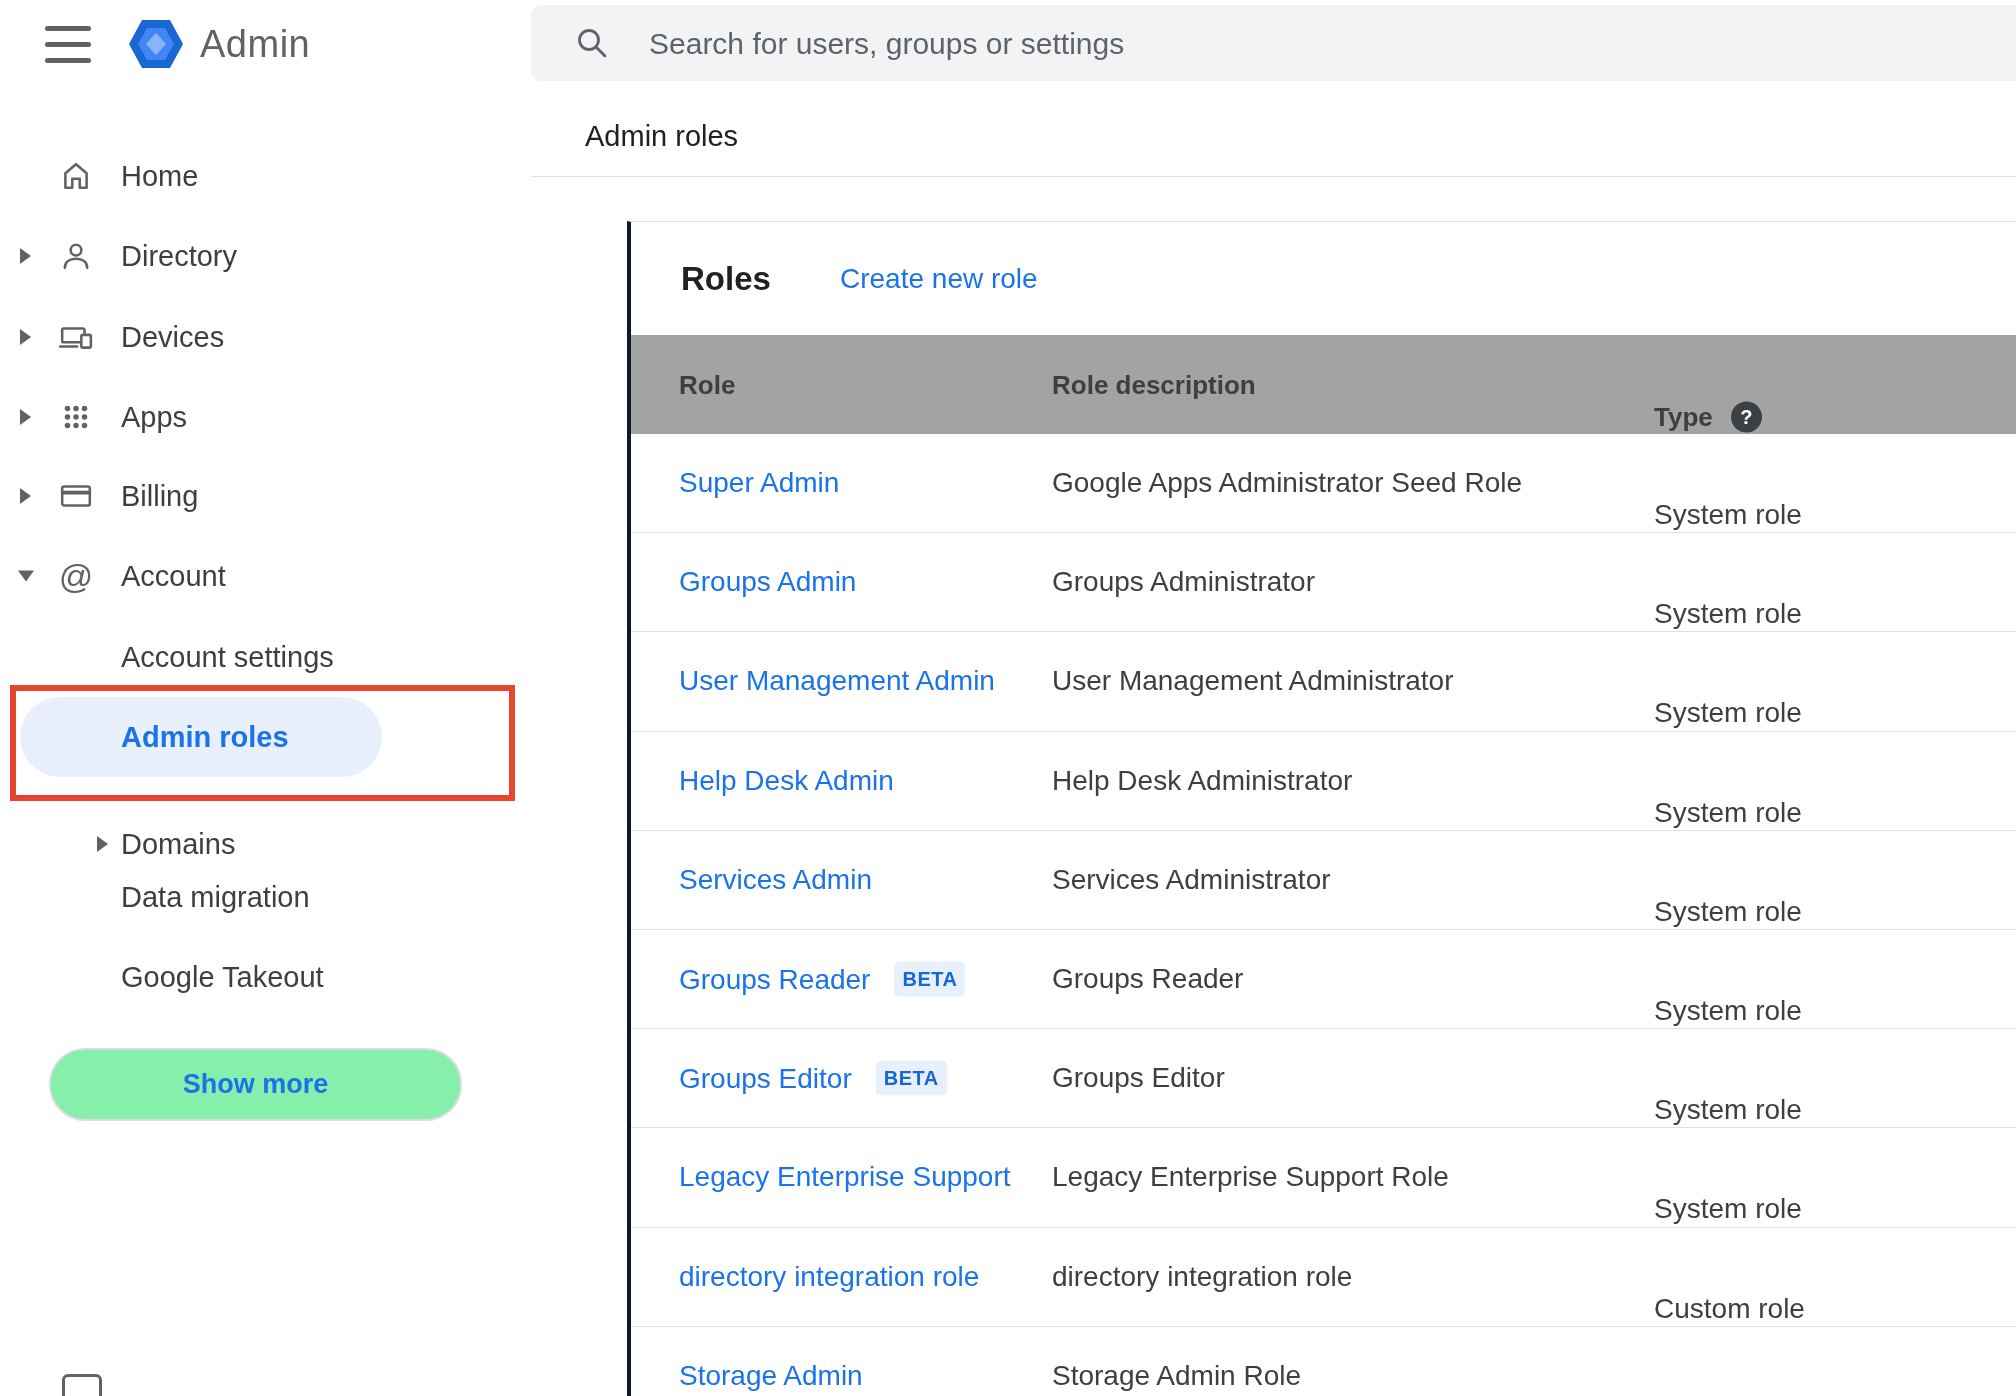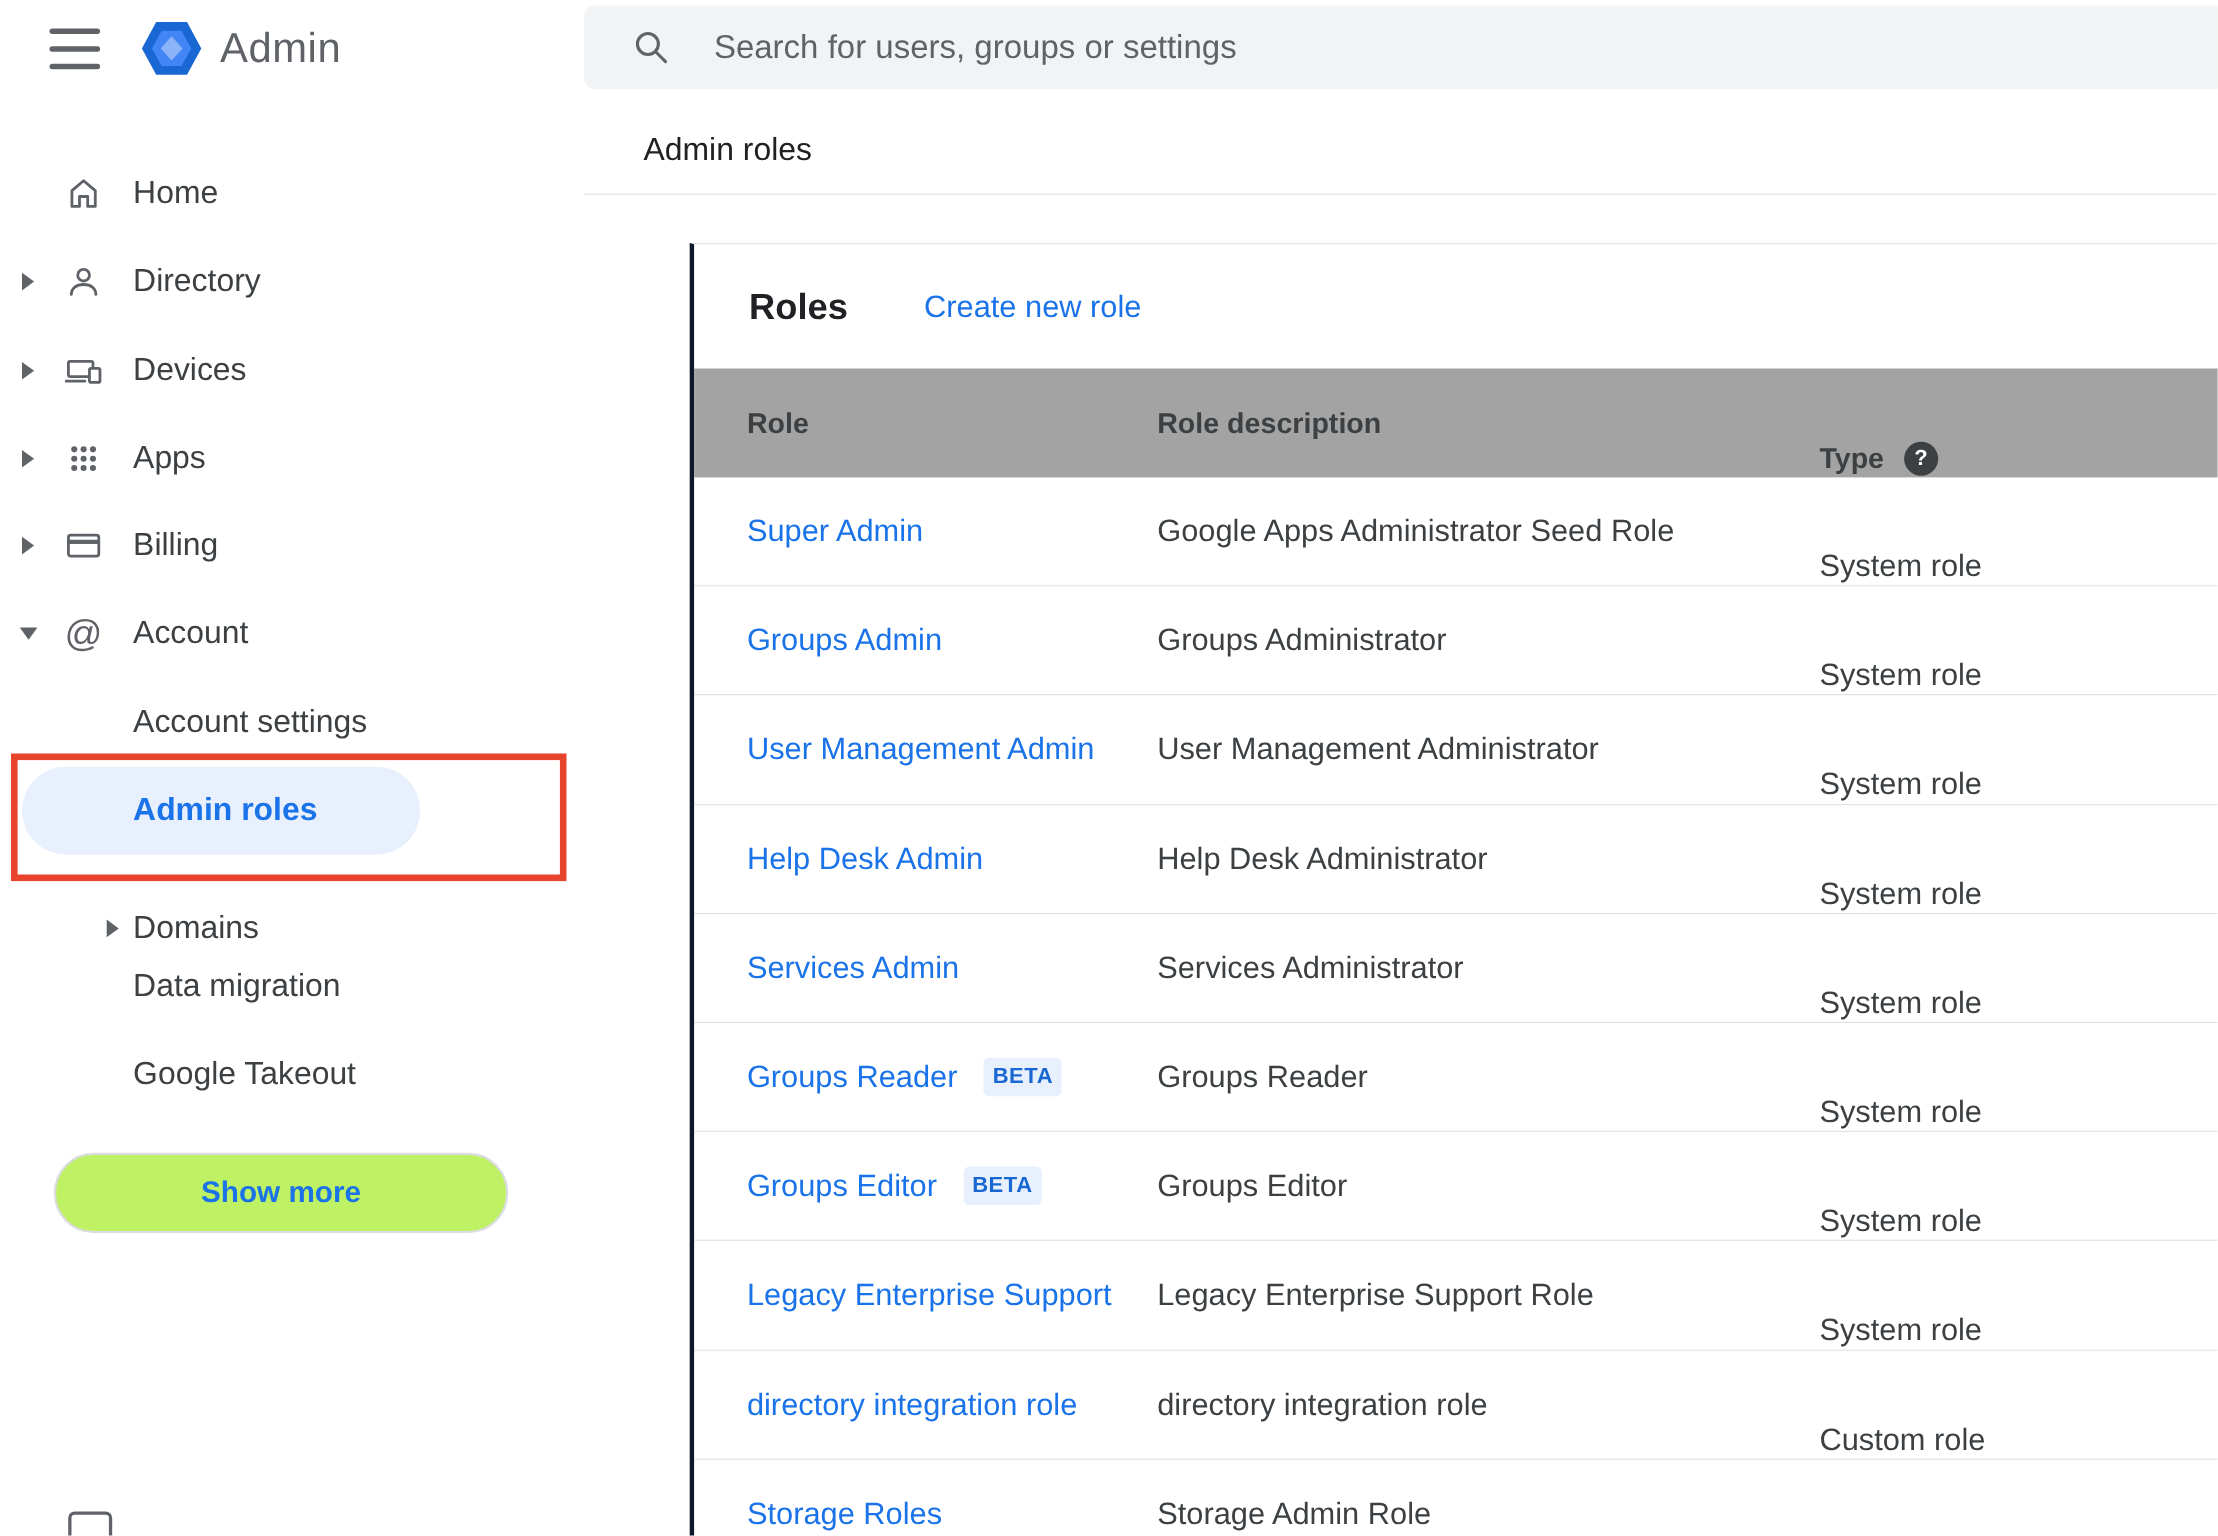--- a/index.html
+++ b/index.html
@@ -33,21 +33,21 @@
   .arrow-child { left: 97px; }
   .at-glyph { font-size: 34px; color: #5f6368; font-weight: 400; }
 
   .selected-pill { position: absolute; left: 20px; top: 0; width: 362px; height: 80px; border-radius: 40px; background: #e8f0fe; }
   .nav-item.selected .nav-label { color: #1a73e8; font-weight: bold; }
 
   .annotation-box { position: absolute; left: 10px; top: 685px; width: 493px; height: 104px;
     border: 6px solid #e8432c; pointer-events: none; z-index: 10; }
 
   .show-more { position: absolute; left: 49px; top: 1048px; width: 409px; height: 69px;
-    border: 2px solid #dadce0; border-radius: 36px; background: #bef264;
+    border: 2px solid #dadce0; border-radius: 36px; background: #86efac;
     display: flex; align-items: center; justify-content: center;
     font-size: 27px; color: #1a73e8; font-weight: bold; cursor: pointer; }
 
   .partial-bottom-icon { position: absolute; left: 62px; top: 1374px; width: 34px; height: 40px;
     border: 3px solid #5f6368; border-radius: 6px; }
 
   
   .search-bar { position: absolute; left: 531px; top: 5px; width: 1536px; height: 76px;
     background: #f1f3f4; border-radius: 10px; padding-left: 46px; }
   .search-icon { position: absolute; left: 44px; top: 21px; }
@@ -314,20 +314,20 @@
     <span class="cell c-role">
       <a class="role-link">directory integration role</a>
 
     </span>
     <span class="cell c-desc desc-text">directory integration role</span>
     <span class="cell c-type type-text">Custom role</span>
   </div>
 
   <div class="table-row">
     <span class="cell c-role">
-      <a class="role-link">Storage Roles</a>
+      <a class="role-link">Storage Admin</a>
 
     </span>
     <span class="cell c-desc desc-text">Storage Admin Role</span>
     <span class="cell c-type type-text">System role</span>
   </div>
 </div>
 </div>
 
 </body></html>

